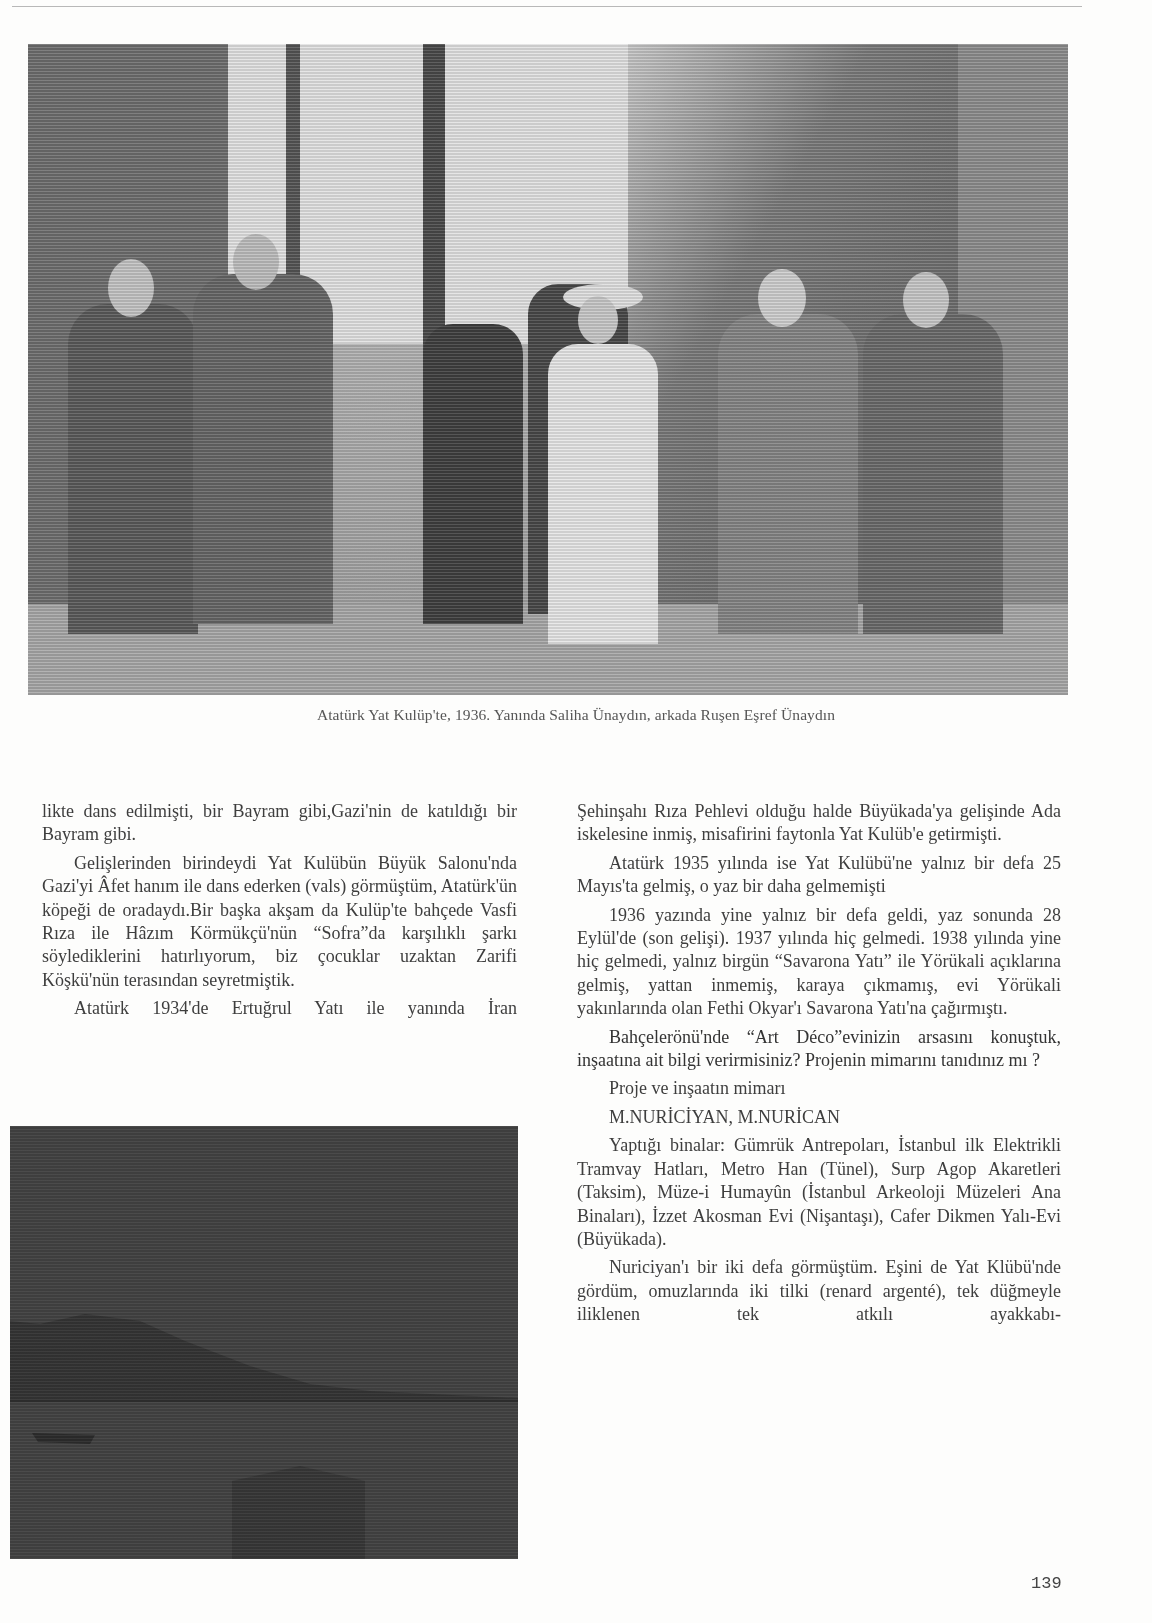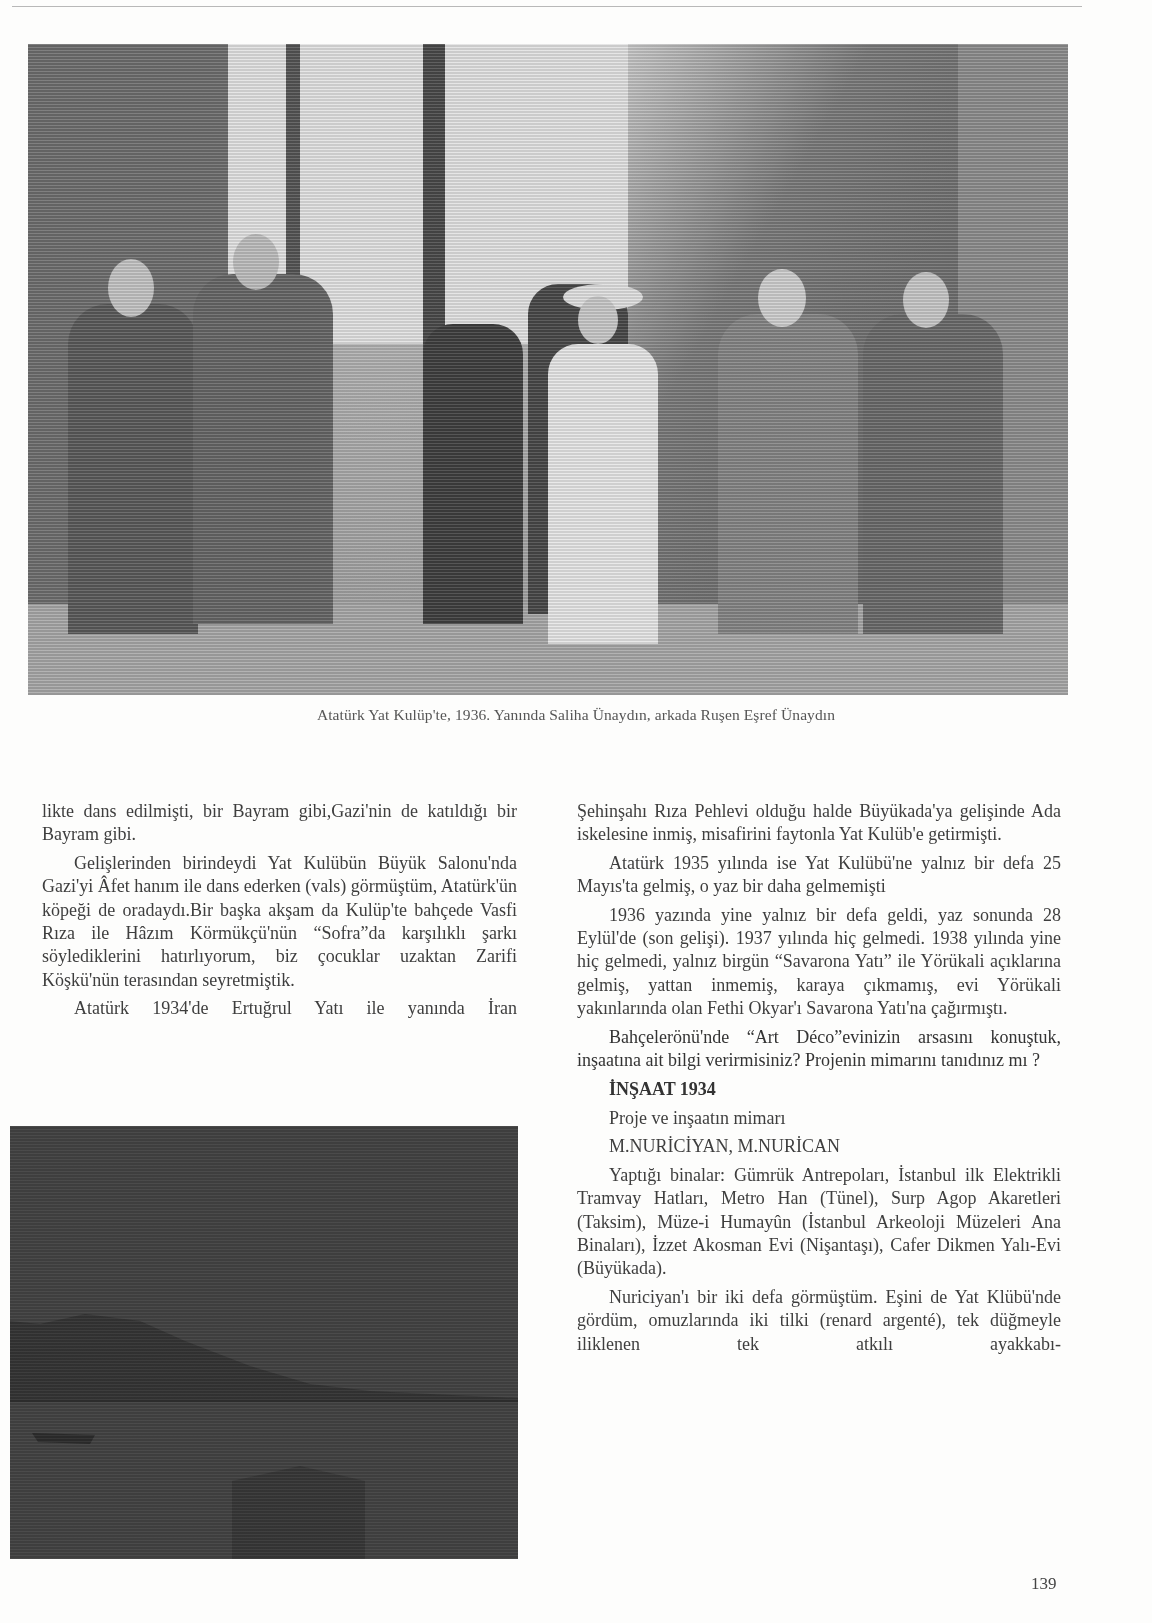--- a/index.html
+++ b/index.html
@@ -47,21 +47,21 @@
     .photo-bottom {
       position: absolute; left: 10px; top: 1126px; width: 508px; height: 433px;
       background: #3e3e3e; overflow: hidden;
     }
     .photo-bottom::after {
       content: ""; position: absolute; inset: 0;
       background: repeating-linear-gradient(180deg, rgba(255,255,255,0.05) 0 1px, rgba(0,0,0,0.05) 1px 3px);
       pointer-events: none;
     }
     .page-number {
-      position: absolute; left: 1031px; top: 1574px; font-family: Liberation Serif, serif;
+      position: absolute; left: 1031px; top: 1574px; font-family: Liberation Mono, monospace;
       font-size: 17px; color: #444;
     }
   </style>
 </head>
 <body>
 
 <div class="top-rule"></div>
 
 <div class="photo-top" title="Black-and-white photograph: a group of men in suits and a woman in a light dress and hat walking out of a garden gate at the Yacht Club">
 
@@ -108,20 +108,19 @@
     <path d="M22 307 L85 309 L80 318 L28 316 Z" fill="#2b2b2b"></path>
     <path d="M222 355 L290 340 L355 355 L355 433 L222 433 Z" fill="#363636"></path>
   </svg>
 </div>
 
 <div class="col col-right">
   <p class="flush">Şehinşahı Rıza Pehlevi olduğu halde Büyükada'ya gelişinde Ada iskelesine inmiş, misafirini faytonla Yat Kulüb'e getirmişti.</p>
   <p class="indent">Atatürk 1935 yılında ise Yat Kulübü'ne yalnız bir defa 25 Mayıs'ta gelmiş, o yaz bir daha gelmemişti</p>
   <p class="indent">1936 yazında yine yalnız bir defa geldi, yaz sonunda 28 Eylül'de (son gelişi). 1937 yılında hiç gelmedi. 1938 yılında yine hiç gelmedi, yalnız birgün “Savarona Yatı” ile Yörükali açıklarına gelmiş, yattan inmemiş, karaya çıkmamış, evi Yörükali yakınlarında olan Fethi Okyar'ı Savarona Yatı'na çağırmıştı.</p>
   <p class="question">Bahçelerönü'nde “Art Déco”evinizin arsasını konuştuk, inşaatına ait bilgi verirmisiniz? Projenin mimarını tanıdınız mı ?</p>
-  <p class="heading">İNŞAAT 1934</p>
   <p class="sub">Proje ve inşaatın mimarı</p>
   <p class="sub">M.NURİCİYAN, M.NURİCAN</p>
   <p class="indent">Yaptığı binalar: Gümrük Antrepoları, İstanbul ilk Elektrikli Tramvay Hatları, Metro Han (Tünel), Surp Agop Akaretleri (Taksim), Müze-i Humayûn (İstanbul Arkeoloji Müzeleri Ana Binaları), İzzet Akosman Evi (Nişantaşı), Cafer Dikmen Yalı-Evi (Büyükada).</p>
   <p class="indent last">Nuriciyan'ı bir iki defa görmüştüm. Eşini de Yat Klübü'nde gördüm, omuzlarında iki tilki (renard argenté), tek düğmeyle iliklenen tek atkılı ayakkabı-</p>
 </div>
 
 <div class="page-number">139</div>
 
 </body></html>

